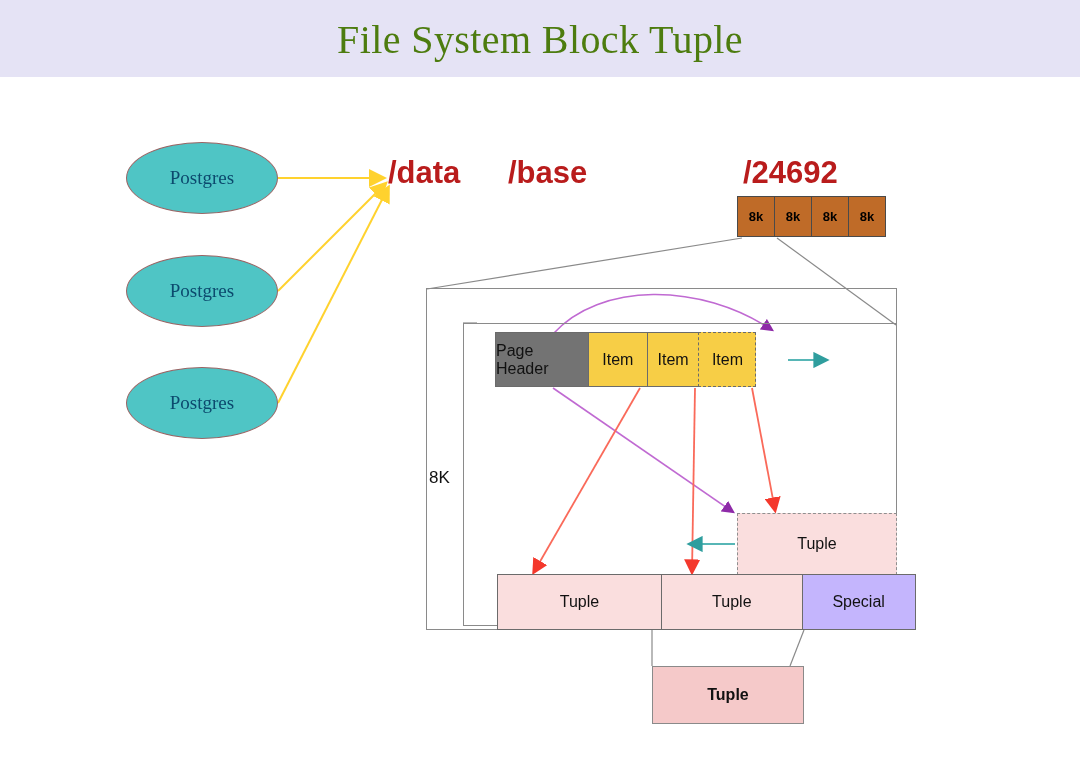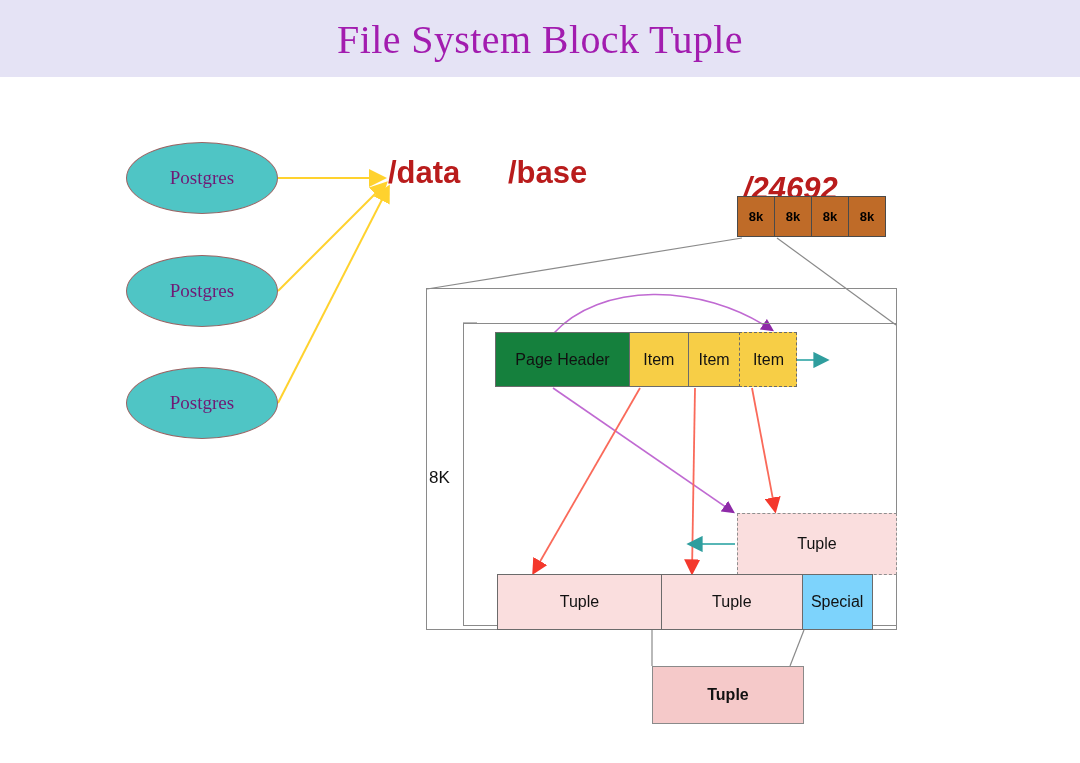--- a/index.html
+++ b/index.html
@@ -16,38 +16,38 @@
   
   .banner{
     position:absolute;left:0;top:0;width:1080px;height:77px;
     background:#e5e3f5;
   }
   .banner-title{
     position:absolute;left:0;top:0;width:1080px;height:79px;
     display:flex;align-items:center;justify-content:center;
     font-family:"Liberation Serif",serif;
     font-size:40px;
-    color:#a21caf;
+    color:#4d7c0f;
     letter-spacing:.4px;
   }
 
   
   #vec{position:absolute;left:0;top:0;width:1080px;height:763px;}
 
   
   .pg-ellipse{
     position:absolute;
     width:152px;height:72px;
     border-radius:50%;
     background:#4fc5c5;
     border:1.4px solid #9a6464;
     display:flex;align-items:center;justify-content:center;
     font-family:"Liberation Serif",serif;
     font-size:19px;
-    color:#701a75;
+    color:#0c4a6e;
     box-sizing:border-box;
   }
 
   
   .path-label{
     position:absolute;
     font-family:"Liberation Sans",sans-serif;
     font-weight:bold;
     font-size:31px;
     color:#b91c1c;
@@ -86,41 +86,41 @@
   
   .row-top{position:absolute;left:495px;top:332px;height:55px;display:flex;}
   .cell{
     box-sizing:border-box;
     display:flex;align-items:center;justify-content:center;
     font-size:16px;color:#111;
     border:1.2px solid #6b6b6b;
     margin-left:-1.2px;
   }
   .cell:first-child{margin-left:0;}
-  .cell-header{width:135px;background:#15803d;}
+  .cell-header{width:94px;background:#737373;}
   .cell-item{width:60px;background:#f7ce46;}
   .cell-item-2{width:53px;background:#f7ce46;}
   .cell-item-dashed{
     width:58px;background:#f7ce46;
     border:1.4px dashed #6b6b6b;
   }
 
   
   .tuple-dashed{
     position:absolute;left:737px;top:513px;width:160px;height:62px;
     background:#fadede;
     border:1.4px dashed #8f8f8f;
     box-sizing:border-box;
     display:flex;align-items:center;justify-content:center;
     font-size:16px;color:#111;
   }
   .row-bottom{position:absolute;left:497px;top:574px;height:56px;display:flex;}
   .cell-tuple{width:165px;background:#fadede;border:1.2px solid #6b6b6b;}
   .cell-tuple2{width:142px;background:#fadede;border:1.2px solid #6b6b6b;}
-  .cell-special{width:71px;background:#7dd3fc;border:1.2px solid #6b6b6b;text-align:right;}
+  .cell-special{width:114px;background:#c4b5fd;border:1.2px solid #6b6b6b;text-align:right;}
 
   
   .tuple-zoom{
     position:absolute;left:652px;top:666px;width:152px;height:58px;
     background:#f5c9c9;
     border:1.2px solid #8a8a8a;
     box-sizing:border-box;
     display:flex;align-items:center;justify-content:center;
     font-size:16px;font-weight:bold;color:#111;
   }
@@ -189,21 +189,21 @@
   </div>
   <div class="pg-ellipse" style="left:126px;top:255px;">
     <span>Postgres</span>
   </div>
   <div class="pg-ellipse" style="left:126px;top:367px;">
     <span>Postgres</span>
   </div>
 
   <div class="path-label" style="left:388px;top:155px;">/data</div>
   <div class="path-label" style="left:508px;top:155px;">/base</div>
-  <div class="path-label" style="left:743px;top:171px;font-style:italic;">/24692</div>
+  <div class="path-label" style="left:743px;top:155px;">/24692</div>
 
   <div class="blk-strip">
     <div class="blk">
       <span>8k</span>
     </div>
     <div class="blk">
       <span>8k</span>
     </div>
     <div class="blk">
       <span>8k</span>

